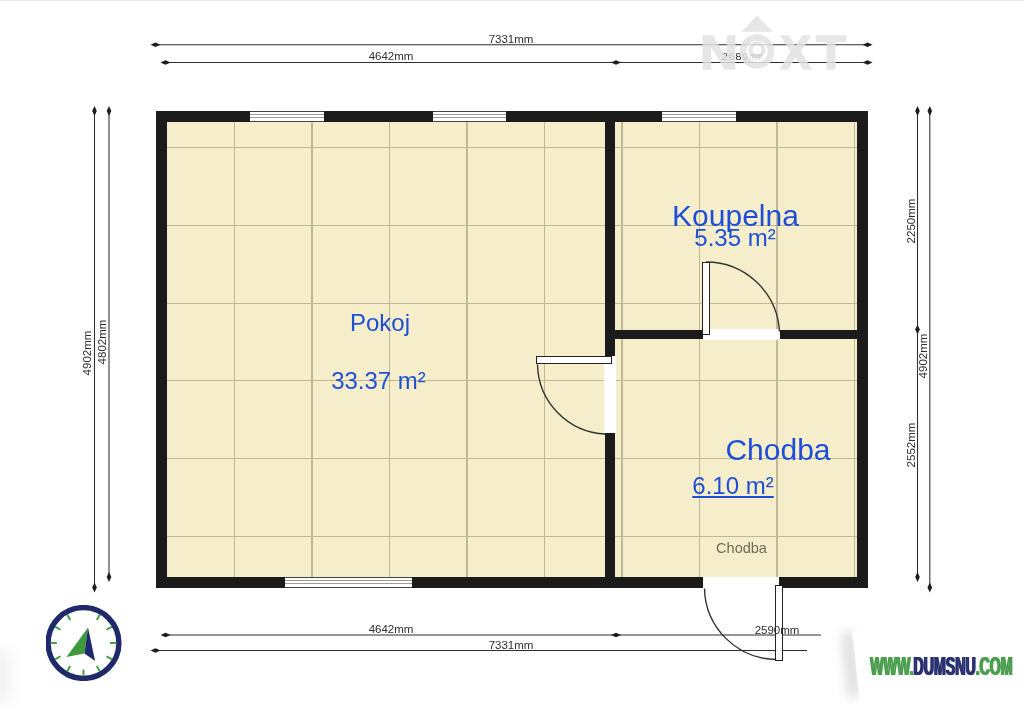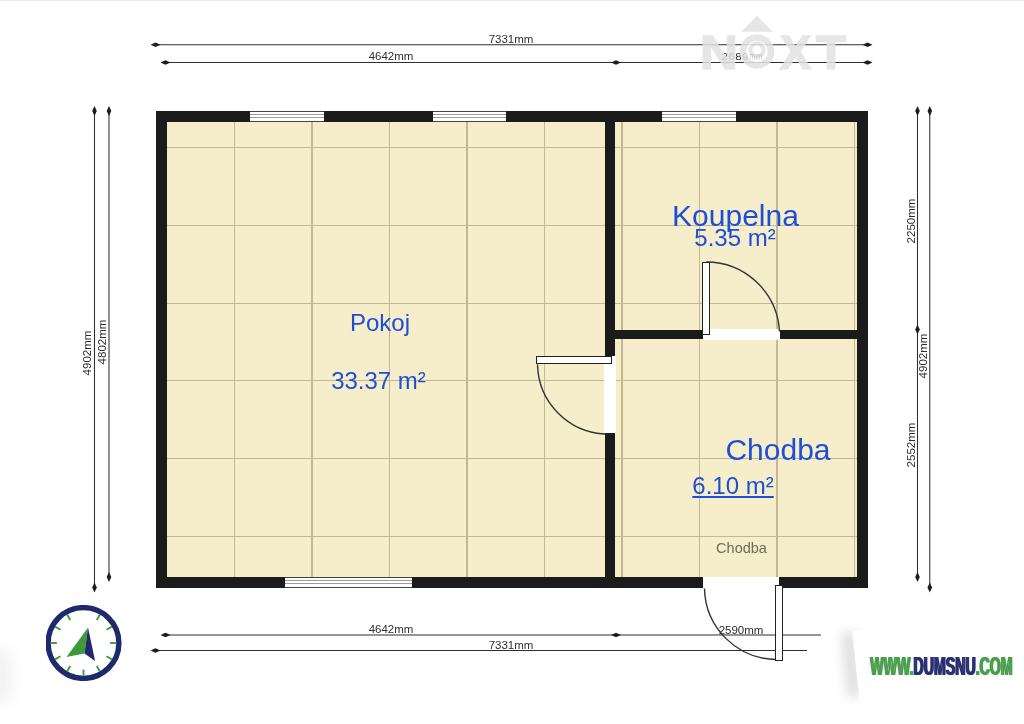--- a/index.html
+++ b/index.html
@@ -128,21 +128,21 @@
 <div class="leaf" style="left:774.5px;top:585px;width:8px;height:76px;"></div>
 
 <div class="dimtxt" style="left:511px;top:38.5px;">7331mm</div>
 
 <div class="dimtxt" style="left:391px;top:55.5px;">4642mm</div>
 
 <div class="dimtxt" style="left:742px;top:55.5px;font-family:Liberation Mono, monospace;">2689mm</div>
 
 <div class="dimtxt" style="left:391px;top:629px;">4642mm</div>
 
-<div class="dimtxt" style="left:741px;top:630px;text-align:right;">2590mm</div>
+<div class="dimtxt" style="left:777px;top:630px;text-align:right;">2590mm</div>
 
 <div class="dimtxt" style="left:511px;top:645px;">7331mm</div>
 
 <div class="dimtxt dimv" style="left:86.5px;top:353px;">4902mm</div>
 
 <div class="dimtxt dimv" style="left:101.5px;top:342px;">4802mm</div>
 
 <div class="dimtxt dimv" style="left:911px;top:221px;">2250mm</div>
 
 <div class="dimtxt dimv" style="left:911px;top:445px;">2552mm</div>

